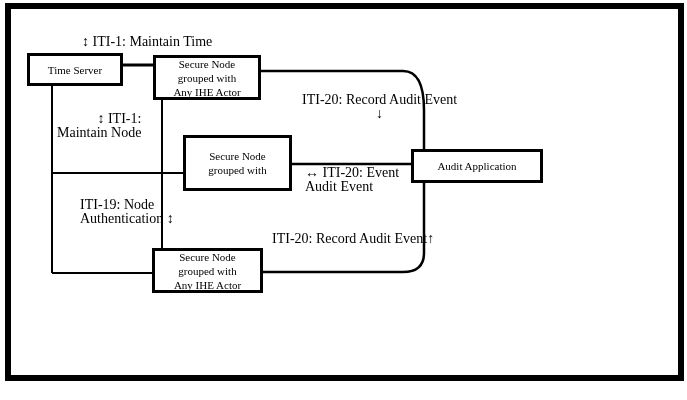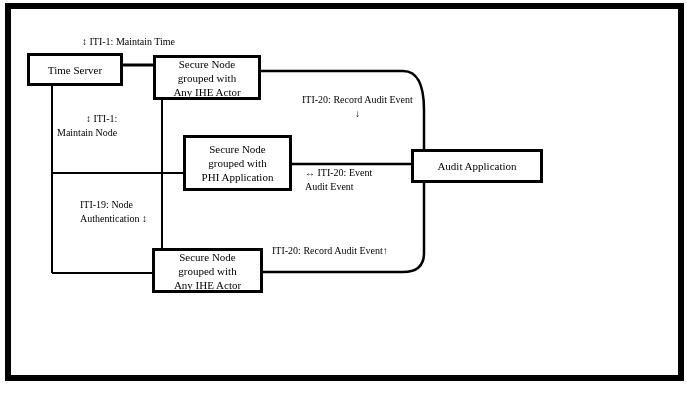--- a/index.html
+++ b/index.html
@@ -44,21 +44,21 @@
     display: flex;
     flex-direction: column;
     align-items: center;
     justify-content: center;
     text-align: center;
     font-size: 11px;
     line-height: 14px;
   }
   .lbl {
     position: absolute;
-    font-size: 10px;
+    font-size: 14px;
     line-height: 14px;
     white-space: nowrap;
   }
 </style>
 </head>
 <body>
 
 <div class="canvas">
 
   <div class="outer-border"></div>
@@ -80,21 +80,20 @@
 
   <div class="actor-box" style="left:153px; top:55px; width:108px; height:45px;">
     <div>Secure Node</div>
     <div>grouped with</div>
     <div>Any IHE Actor</div>
   </div>
 
   <div class="actor-box" style="left:183px; top:135px; width:109px; height:56px;">
     <div>Secure Node</div>
     <div>grouped with</div>
-    <div>PHI Application</div>
   </div>
 
   <div class="actor-box" style="left:411px; top:149px; width:132px; height:34px;">
     <div>Audit Application</div>
   </div>
 
   <div class="actor-box" style="left:152px; top:248px; width:111px; height:45px;">
     <div>Secure Node</div>
     <div>grouped with</div>
     <div>Any IHE Actor</div>
@@ -115,15 +114,15 @@
   <div class="lbl" style="left:302px; top:93px;text-align:center;">
     <div>ITI-20: Record Audit Event</div>
     <div>↓</div>
   </div>
 
   <div class="lbl" style="left:305px; top:166px;">
     <div>↔ ITI-20: Event</div>
     <div>Audit Event</div>
   </div>
 
-  <div class="lbl" style="left:272px; top:232px;margin-top:12px;">ITI-20: Record Audit Event↑</div>
+  <div class="lbl" style="left:272px; top:232px;">ITI-20: Record Audit Event↑</div>
 
 </div>
 
 </body></html>

